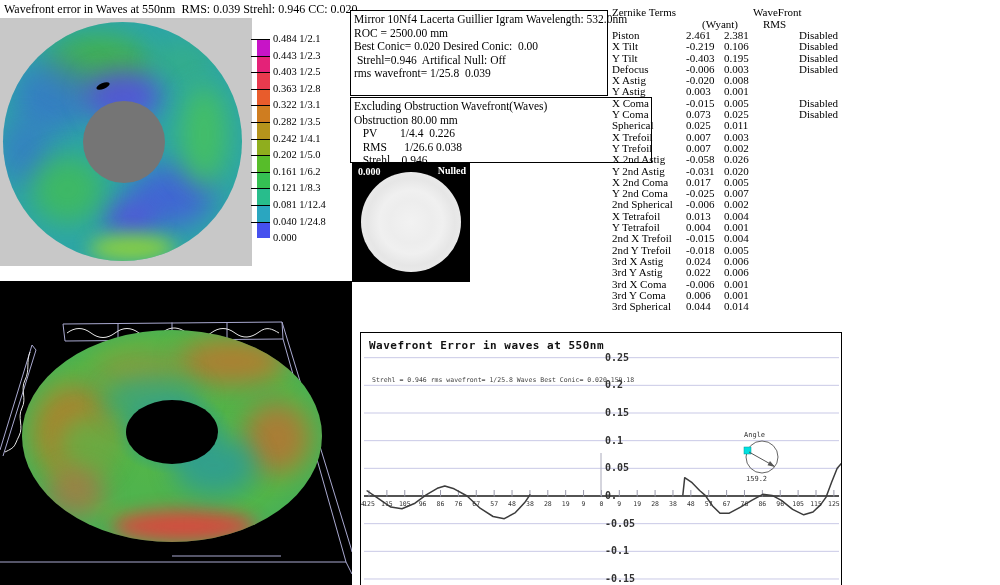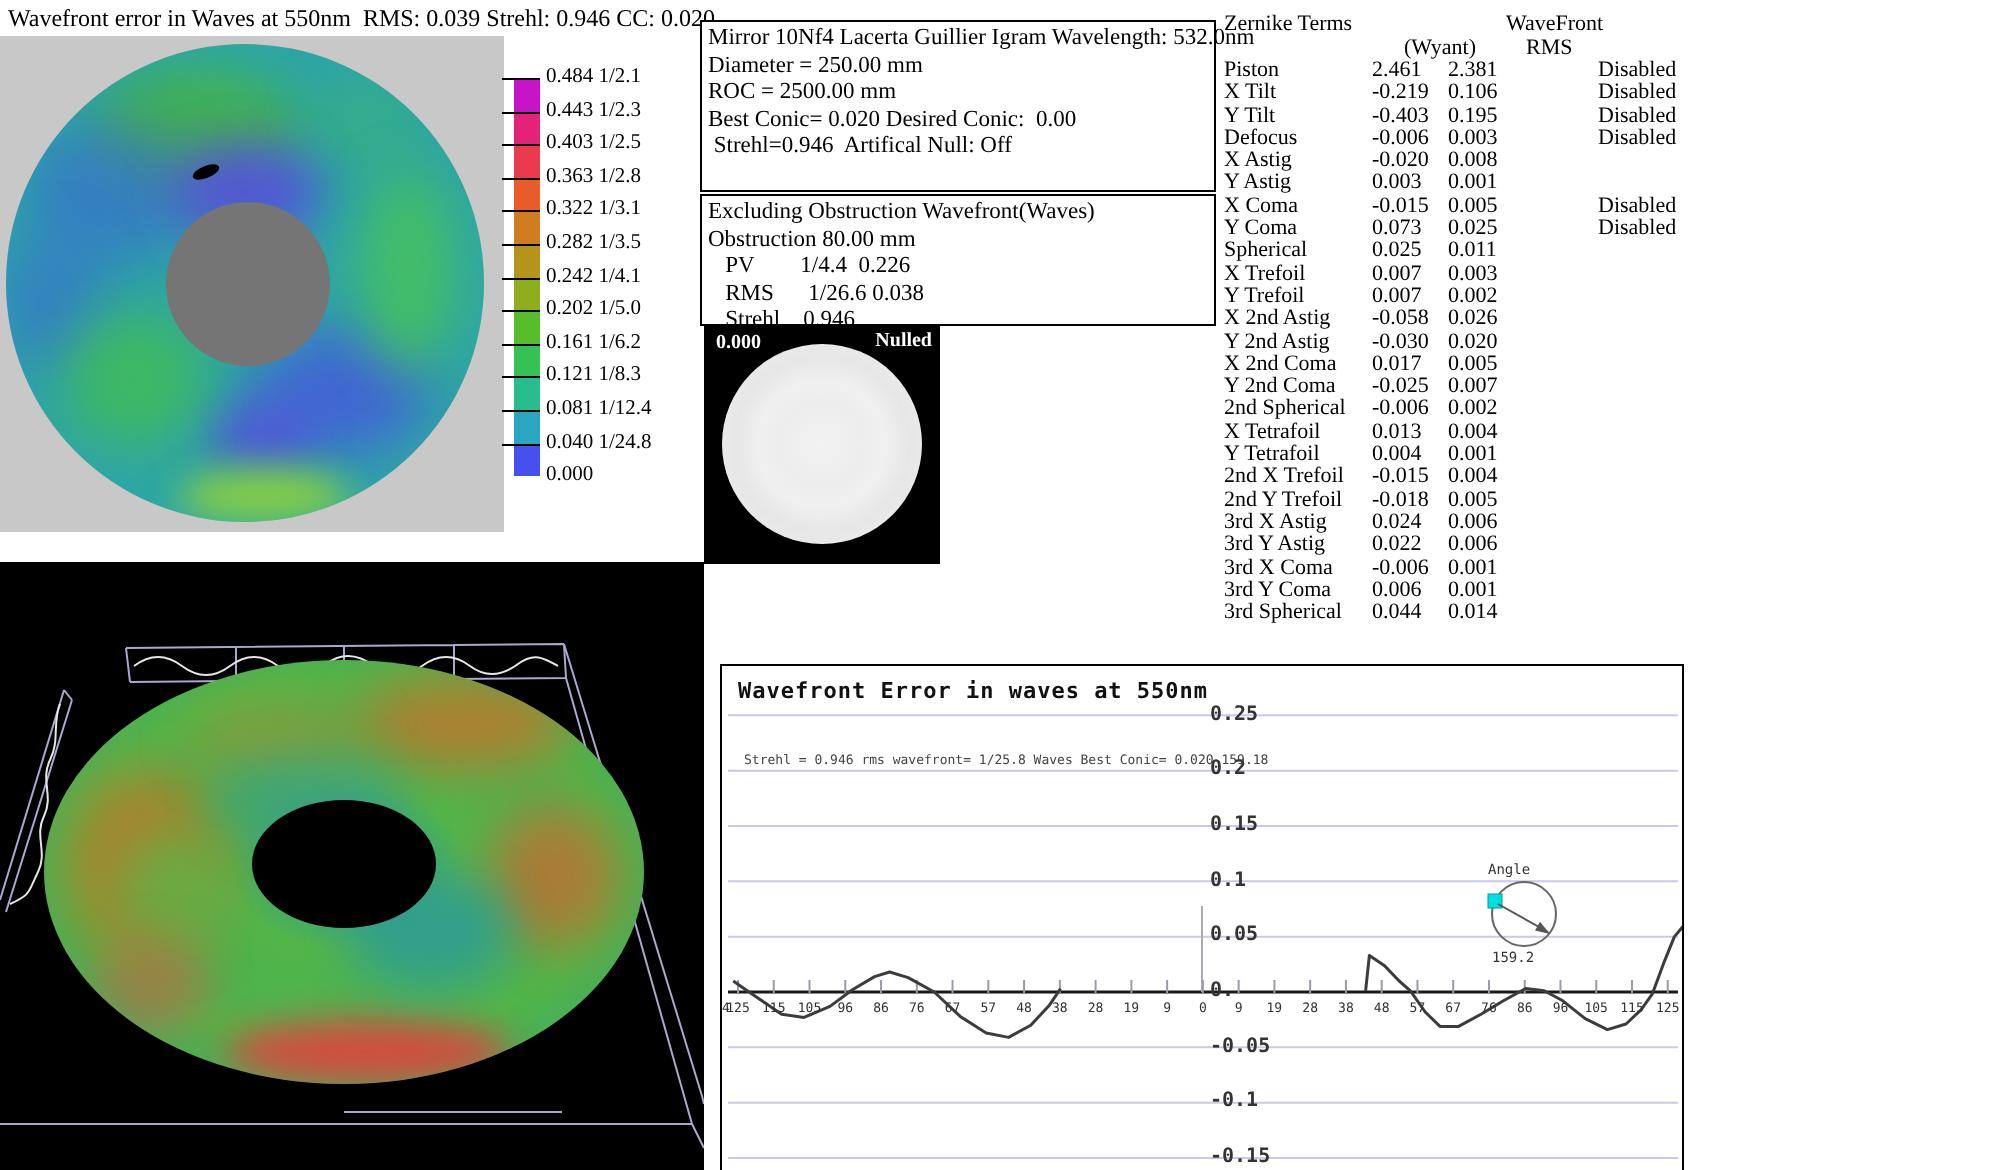--- a/index.html
+++ b/index.html
@@ -23,21 +23,21 @@
   
   #scalebar{left:257px;top:39px;width:13px;}
   .seg{position:relative;width:13px;height:16.6px;border-top:1px solid #000;box-sizing:border-box;}
   .seg::before{content:"";position:absolute;left:-6px;top:-1px;width:6px;height:1px;background:#000;}
   #scalelabels{left:273px;top:31px;font-size:10.5px;}
   .slbl{height:16.6px;line-height:16.6px;white-space:nowrap;}
 
   
   .infobox{background:#fff;border:1px solid #000;font-size:11.5px;padding:2px 3px 0 3px;box-sizing:border-box;}
   #info1{left:350px;top:10px;width:258px;height:86px;}
-  #info2{left:350px;top:97px;width:258px;height:66px;}
+  #info2{left:350px;top:97px;width:302px;height:66px;}
   .iline{white-space:pre;line-height:13.6px;}
 
   
   #nulledview{left:352px;top:162px;width:118px;height:120px;background:#000;overflow:hidden;}
   #nulleddisk{position:absolute;left:50%;top:50%;width:100px;height:100px;border-radius:50%;
       transform:translate(-50%,-50%);
       background:radial-gradient(circle at 50% 50%, #f2f2f2 0%, #ededed 30%, #f0f0f0 45%, #e6e6e6 62%, #ececec 78%, #d8d8d8 96%, #c9c9c9 100%);}
   .nlabel{position:absolute;color:#fff;font-weight:bold;font-size:10px;}
   #nlabel-val{left:6px;top:4px;}
   #nlabel-stat{right:4px;top:3px;}
@@ -120,24 +120,24 @@
       <div class="slbl">0.202 1/5.0</div>
       <div class="slbl">0.161 1/6.2</div>
       <div class="slbl">0.121 1/8.3</div>
       <div class="slbl">0.081 1/12.4</div>
       <div class="slbl">0.040 1/24.8</div>
       <div class="slbl">0.000</div>
     </div>
 
   <div class="abs infobox" id="info1">
       <div class="iline">Mirror 10Nf4 Lacerta Guillier Igram Wavelength: 532.0nm</div>
-      <div class="iline">Diameter = 250.00 mm</div>
       <div class="iline">ROC = 2500.00 mm</div>
       <div class="iline">Best Conic= 0.020 Desired Conic:  0.00</div>
       <div class="iline"> Strehl=0.946  Artifical Null: Off</div>
+      <div class="iline">rms wavefront= 1/25.8  0.039</div>
     </div>
   <div class="abs infobox" id="info2">
       <div class="iline">Excluding Obstruction Wavefront(Waves)</div>
       <div class="iline">Obstruction 80.00 mm</div>
       <div class="iline">   PV        1/4.4  0.226</div>
       <div class="iline">   RMS      1/26.6 0.038</div>
       <div class="iline">   Strehl    0.946</div>
     </div>
 
   <div class="abs" id="nulledview">
@@ -221,21 +221,21 @@
           <div class="zd"></div>
         </div>
         <div class="zrow">
           <div class="zn">X 2nd Astig</div>
           <div class="zv">-0.058</div>
           <div class="zv">0.026</div>
           <div class="zd"></div>
         </div>
         <div class="zrow">
           <div class="zn">Y 2nd Astig</div>
-          <div class="zv">-0.030</div>
+          <div class="zv">-0.031</div>
           <div class="zv">0.020</div>
           <div class="zd"></div>
         </div>
         <div class="zrow">
           <div class="zn">X 2nd Coma</div>
           <div class="zv">0.017</div>
           <div class="zv">0.005</div>
           <div class="zd"></div>
         </div>
         <div class="zrow">

